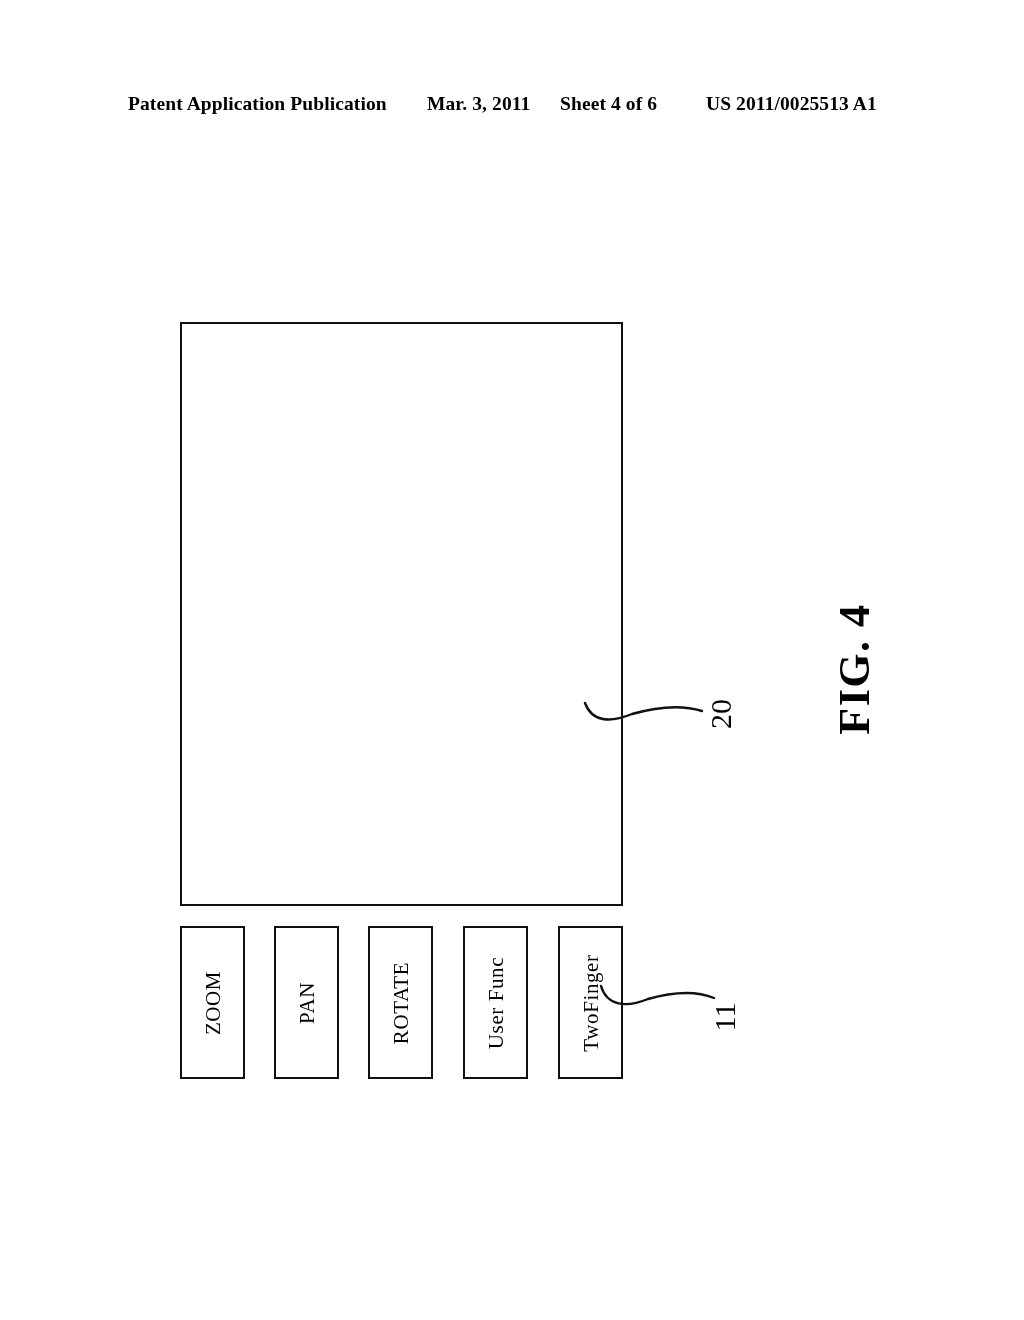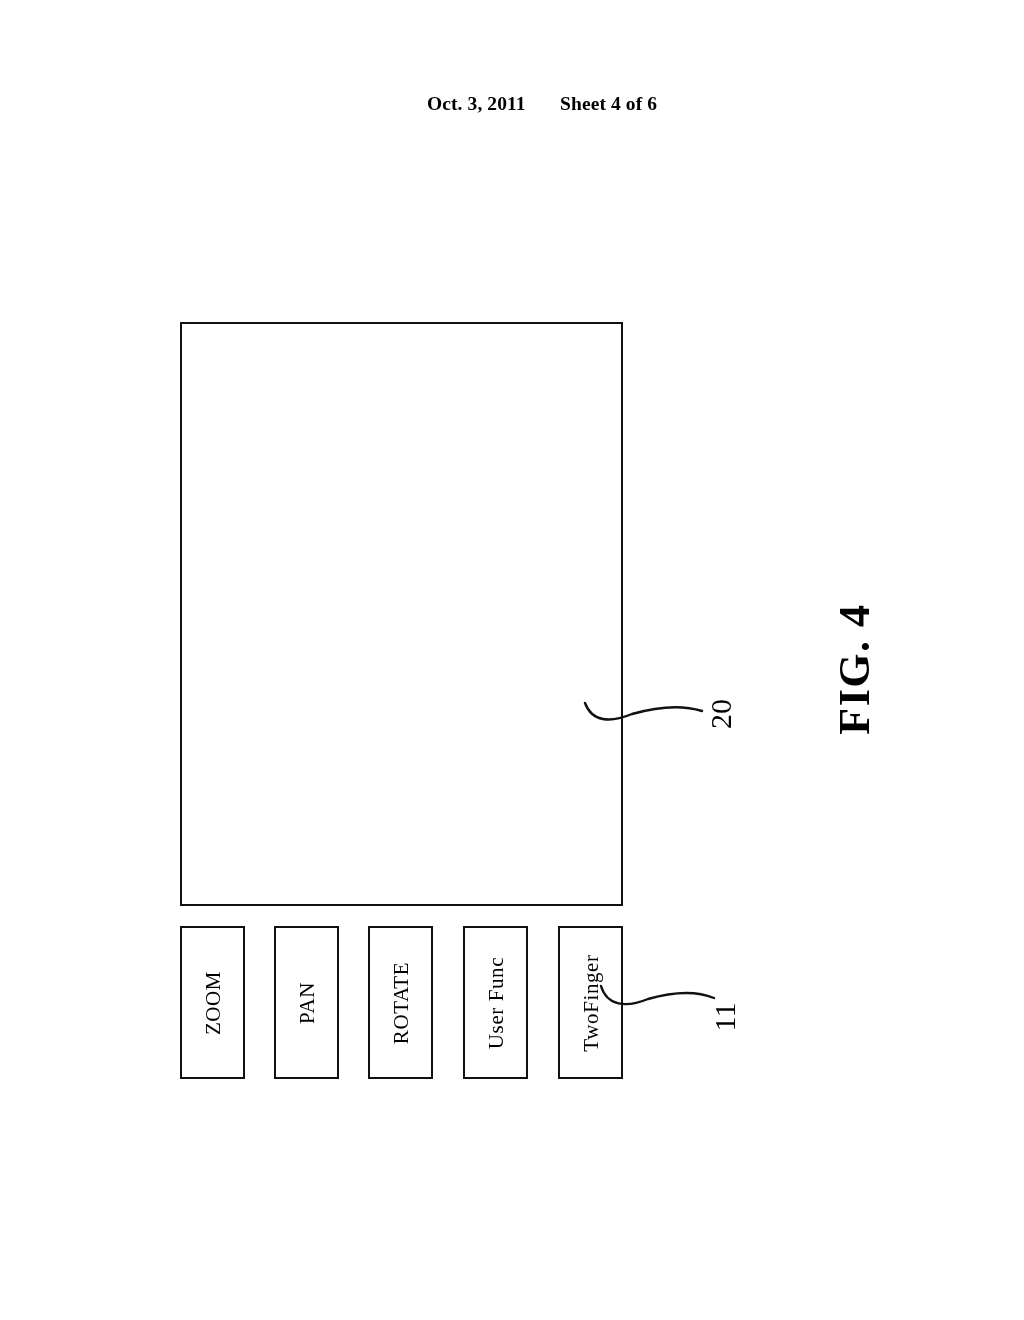--- a/index.html
+++ b/index.html
@@ -140,22 +140,24 @@
     height: 1320px;
     pointer-events: none;
   }
 </style>
 </head>
 <body>
 
 <div id="page">
 
   <div class="hdr">
-    <span class="hdr-date">Oct. 3, 2011</span>
+    <span class="hdr-pub">Patent Application Publication</span>
+    <span class="hdr-date">Mar. 3, 2011</span>
     <span class="hdr-sheet">Sheet 4 of 6</span>
+    <span class="hdr-num">US 2011/0025513 A1</span>
   </div>
 
   <div id="figure">
 
     <div class="display-rect"></div>
 
     <div class="btn-row">
       <div class="btn btn-0">
         <span class="blabel">ZOOM</span>
       </div>

